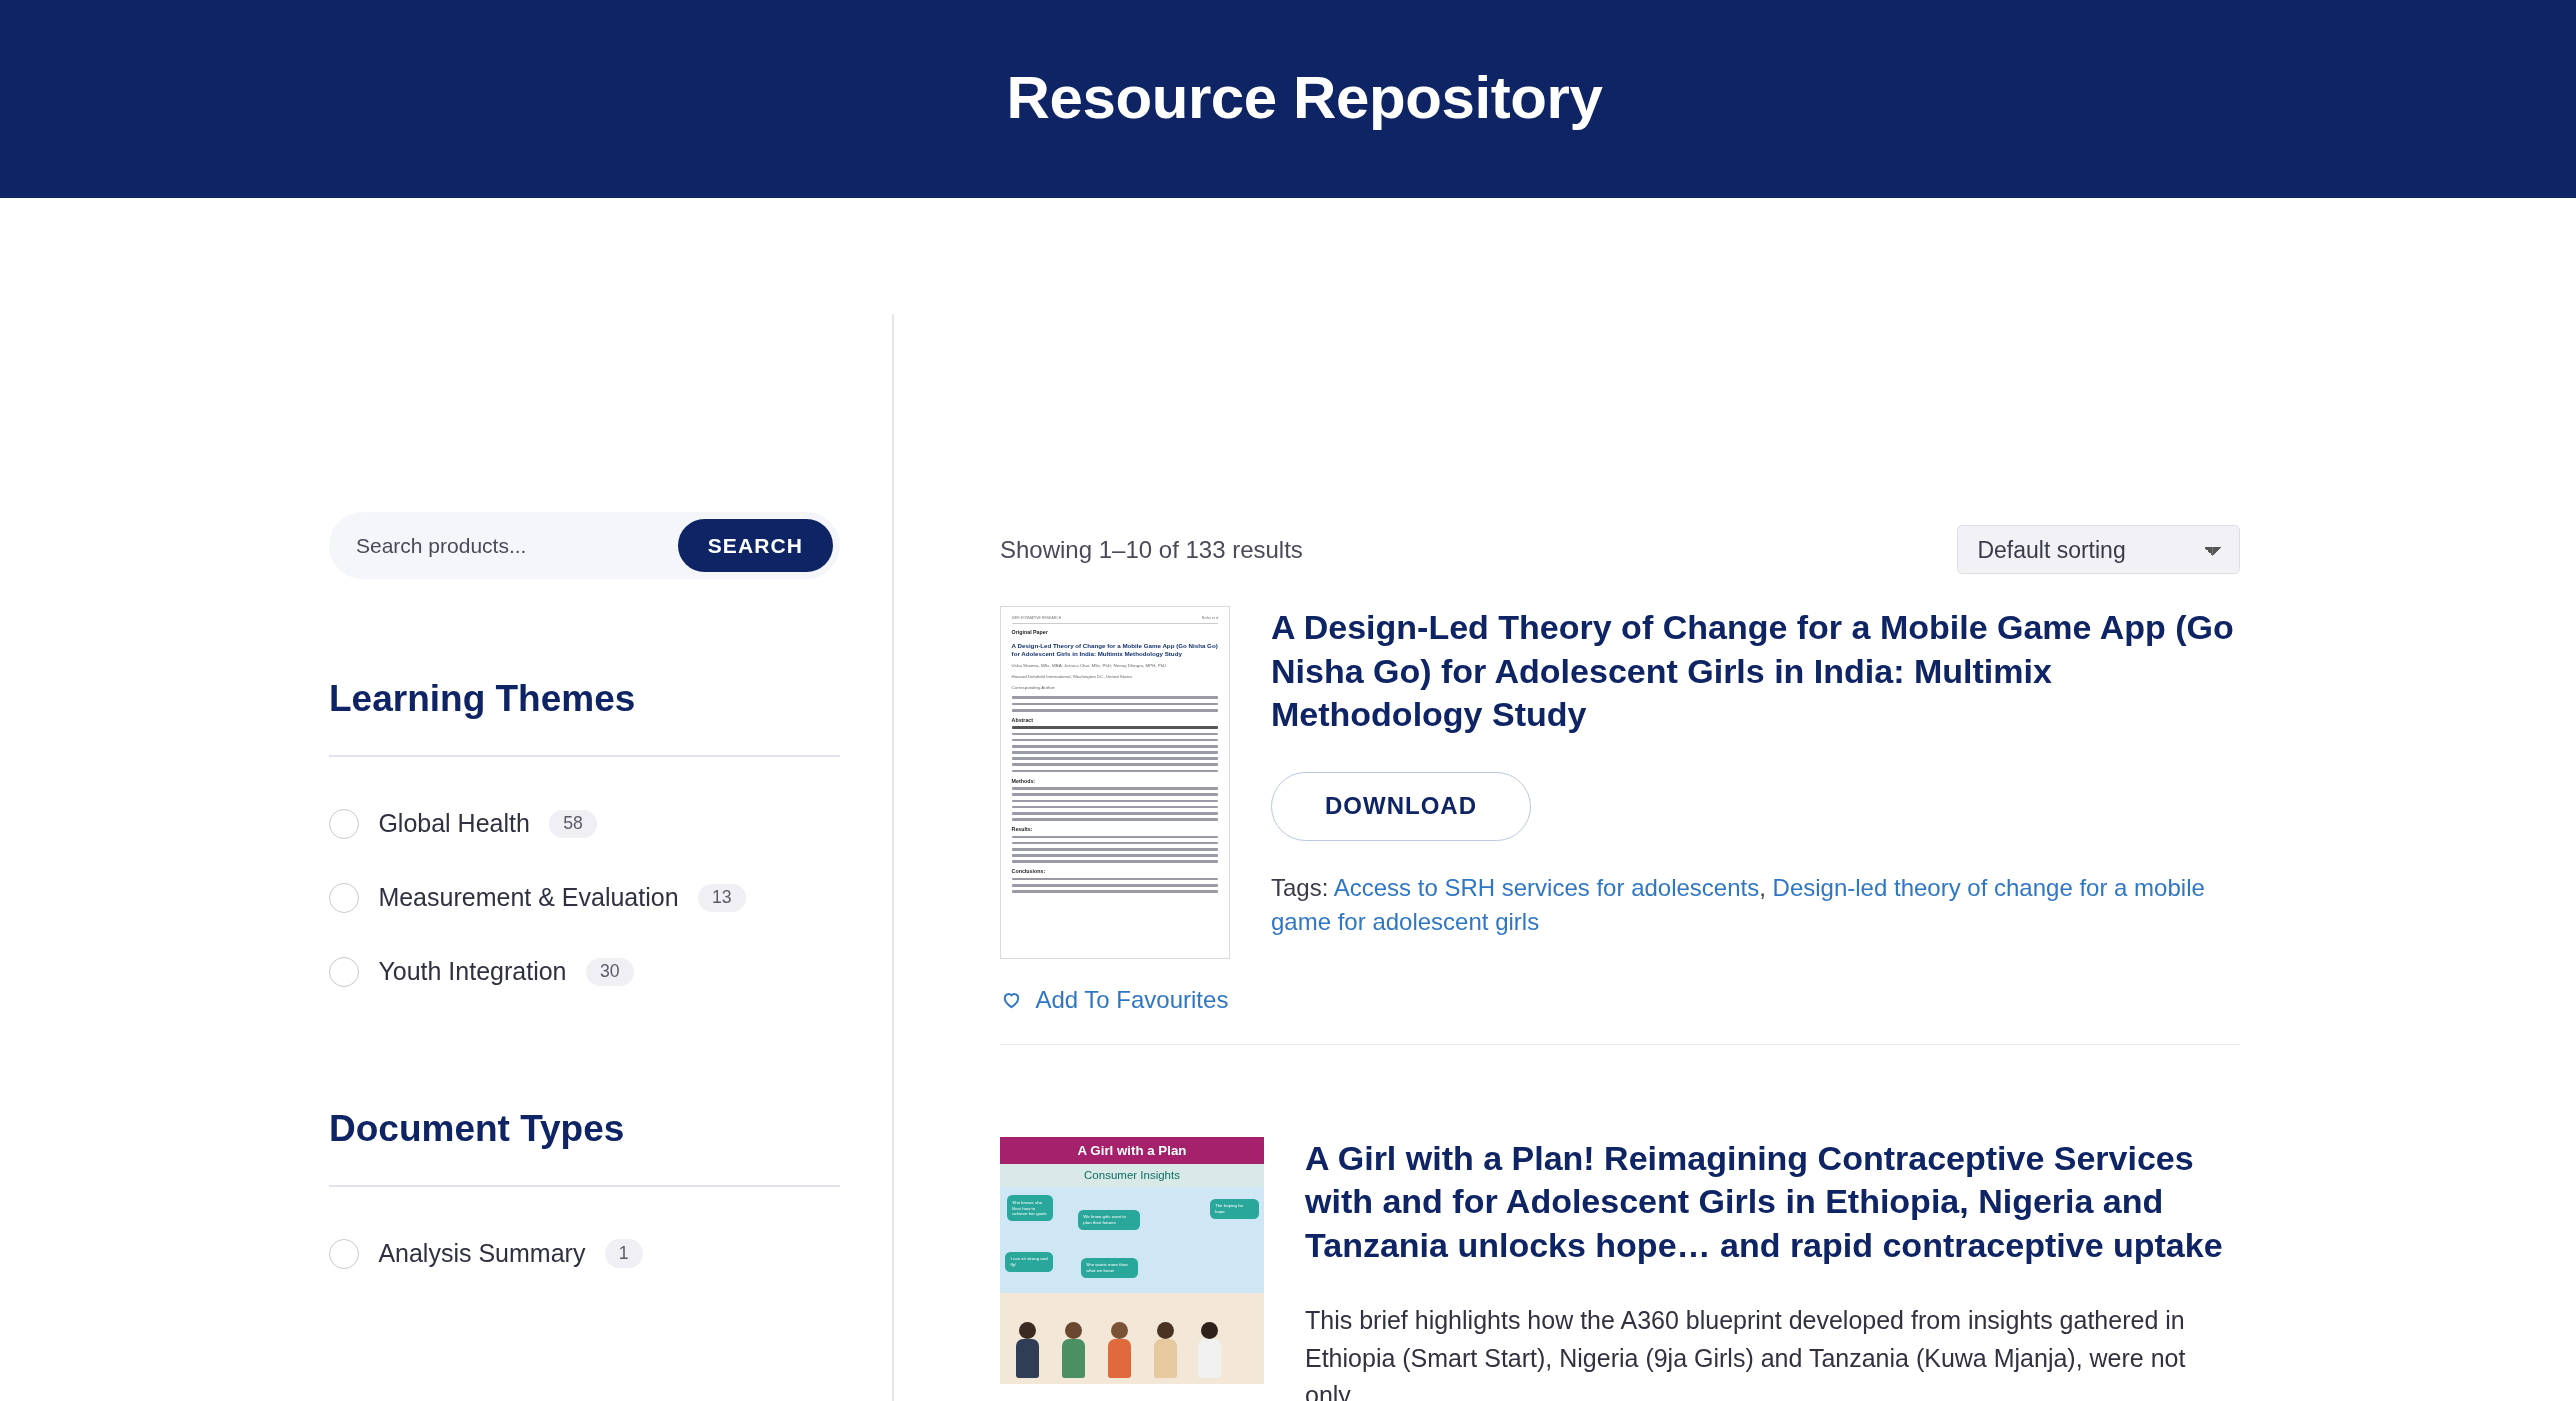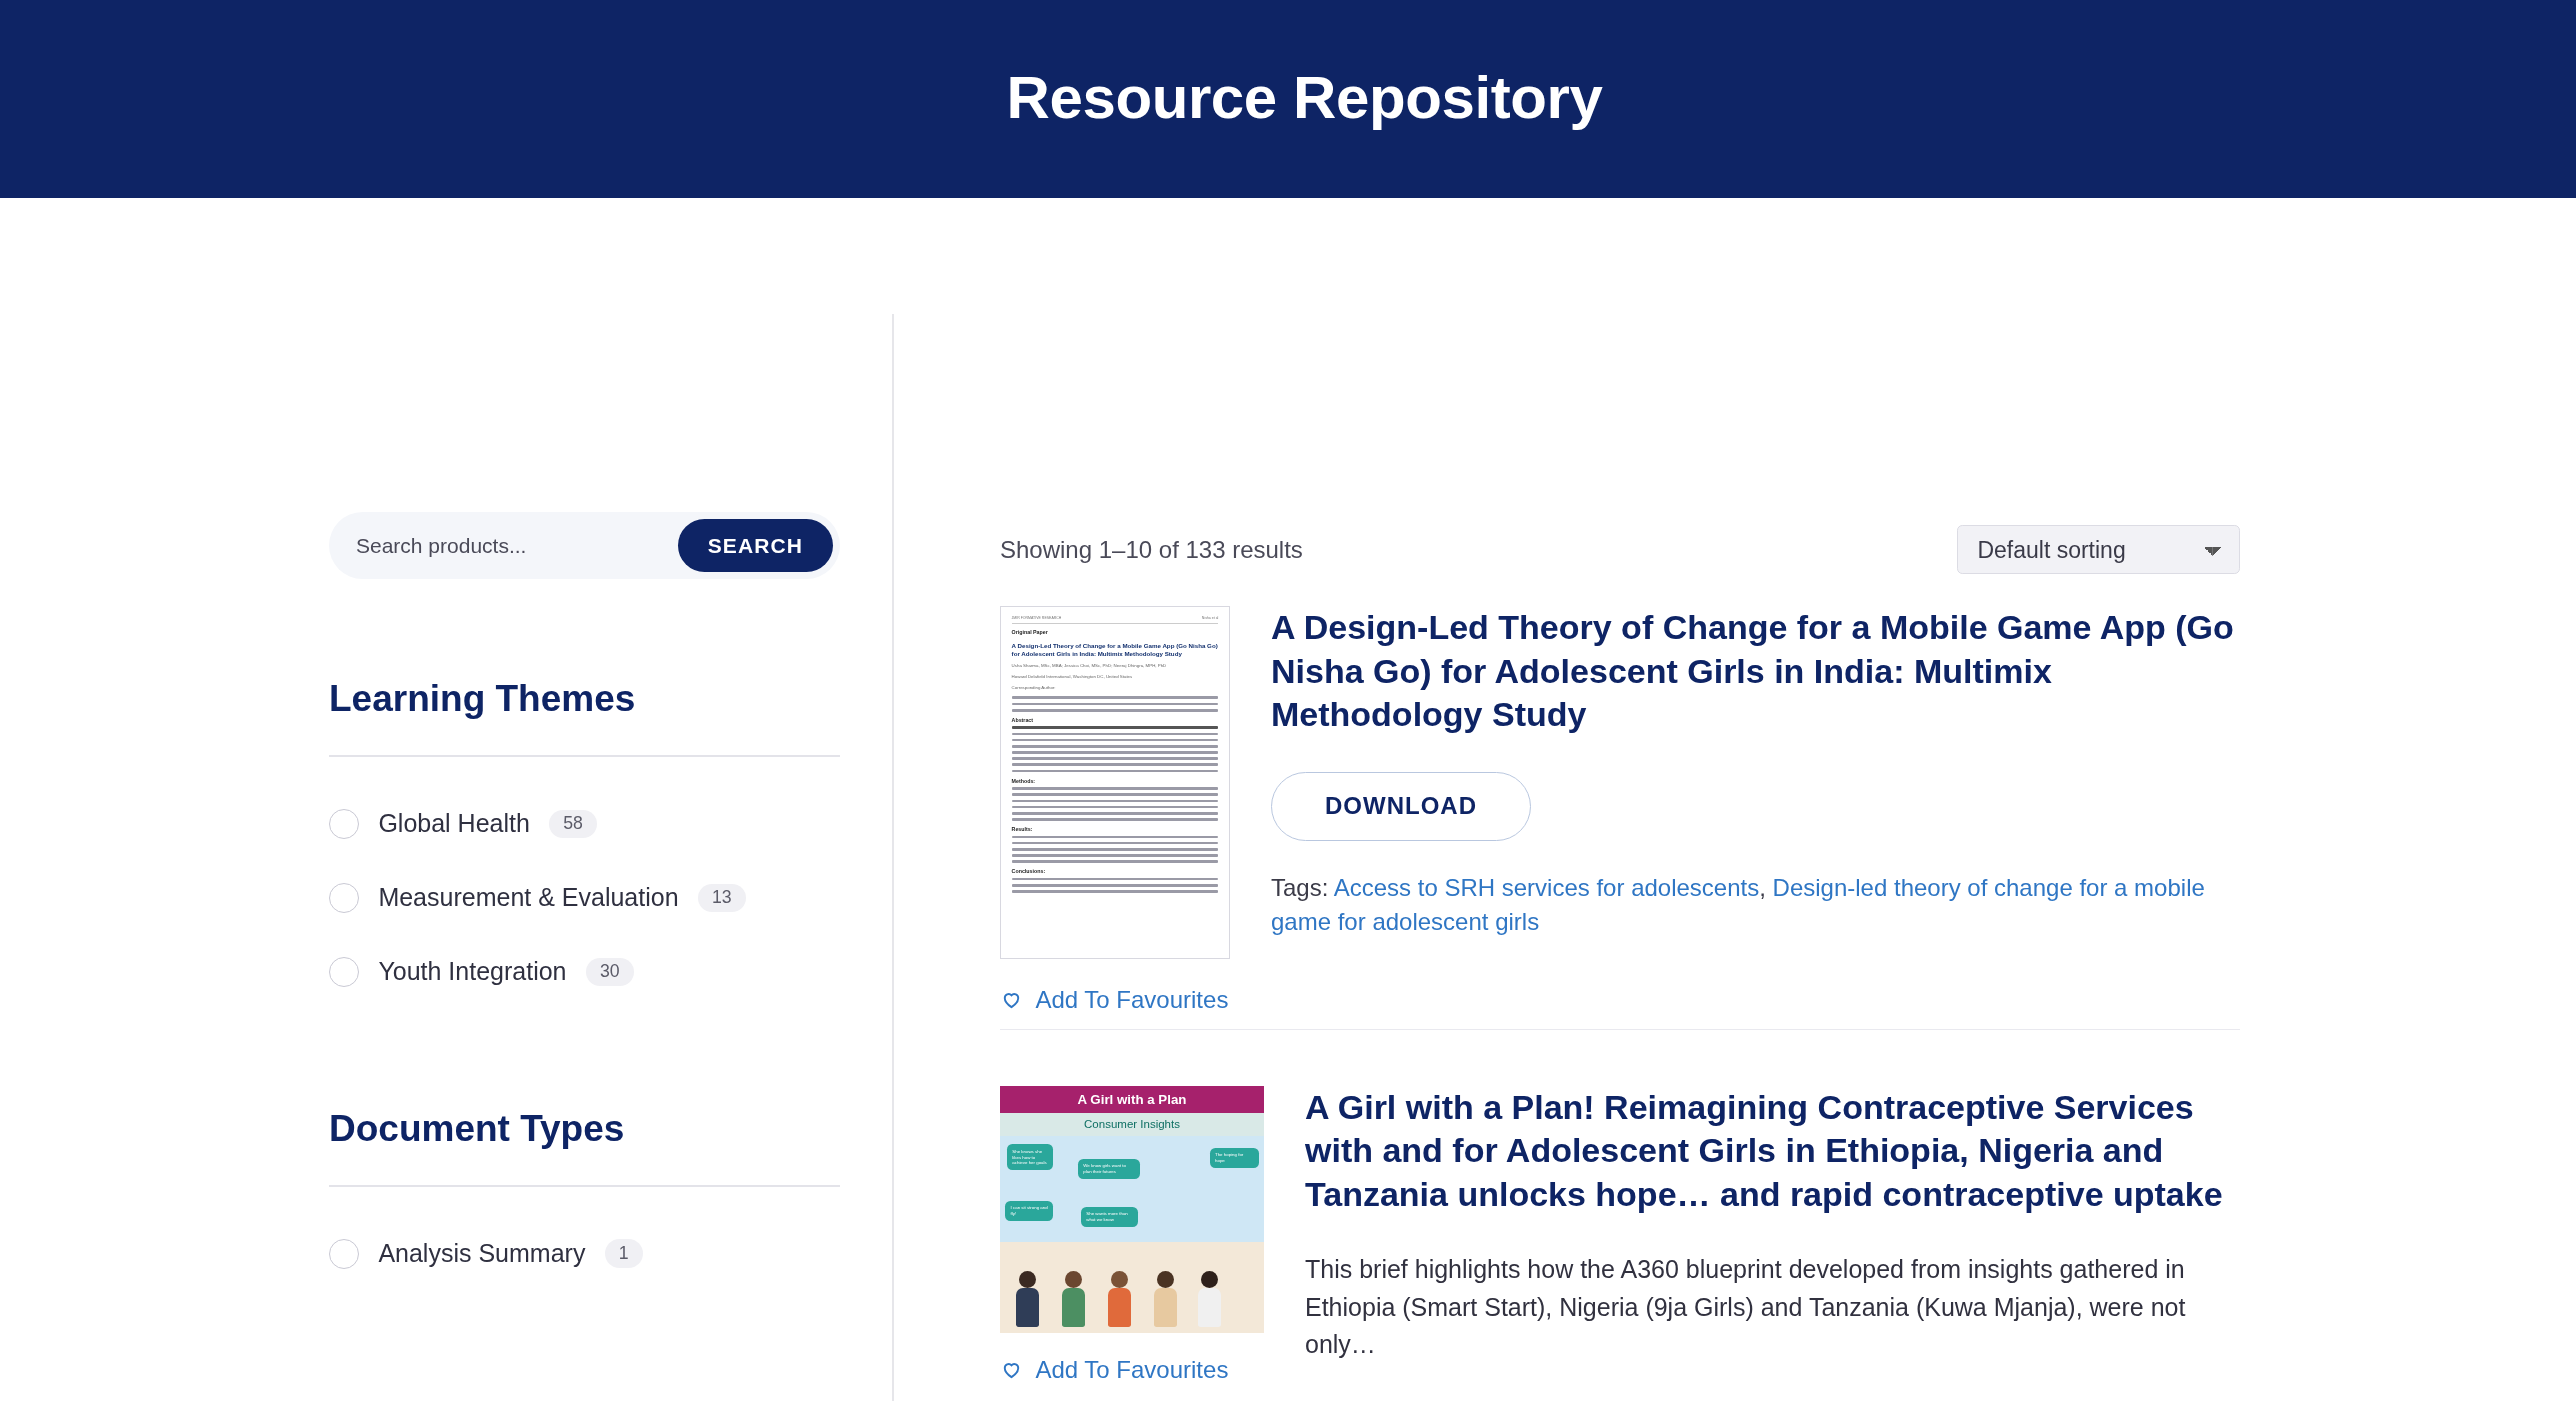--- a/index.html
+++ b/index.html
@@ -160,23 +160,23 @@
       calc(100% - 26.5px) calc(50% + 1.8px),
       calc(100% - 17.7px) calc(50% + 1.8px);
     background-size: 8.8px 8.8px, 8.8px 8.8px;
     background-repeat: no-repeat;
     cursor: pointer;
   }
 
   
   .result {
     display: block;
-    padding-bottom: 15px;
+    padding-bottom: 30px;
     border-bottom: 1.8px solid #e9e9ef;
-    margin-bottom: 56px;
+    margin-bottom: 92px;
   }
   .result-row {
     display: flex;
     gap: 41px;
   }
   .thumb {
     width: 264px;
     flex: 0 0 230px;
     border: 0.9px solid #d8d8e0;
     background: #fff;

